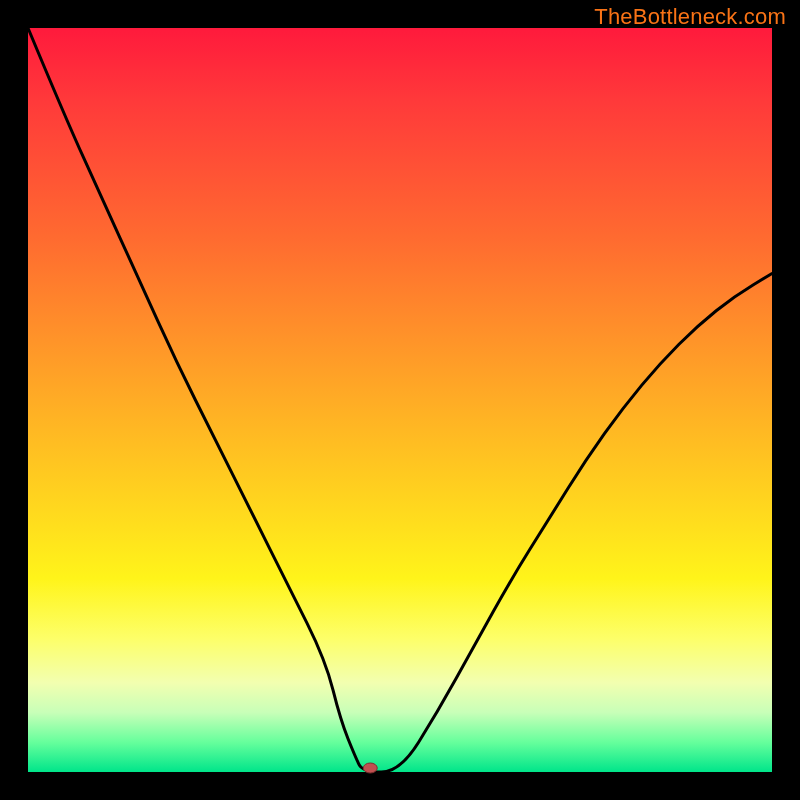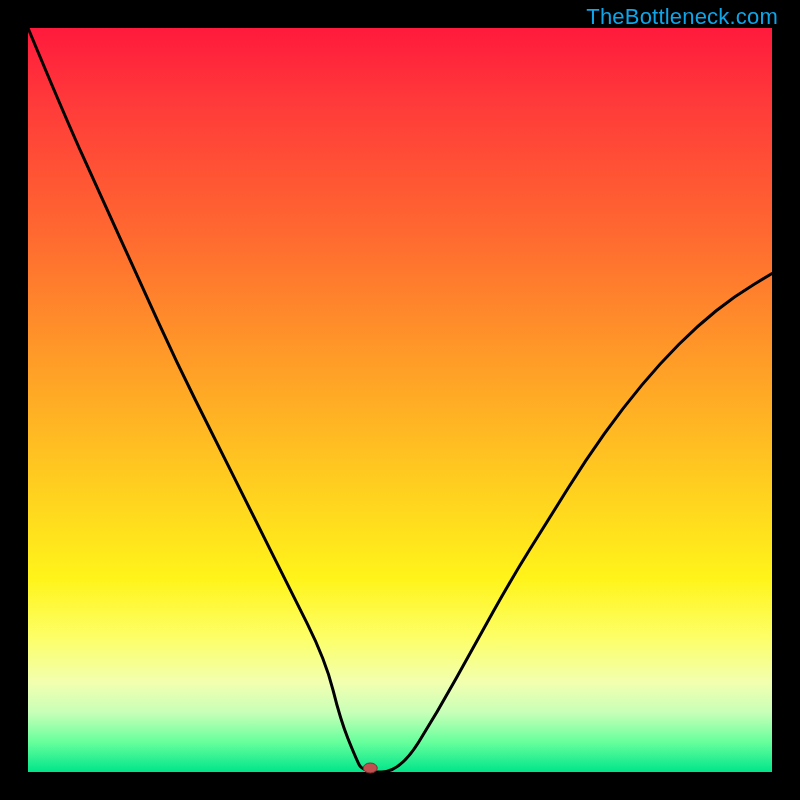--- a/index.html
+++ b/index.html
@@ -36,22 +36,22 @@
       #fdff68 82%,
       #f2ffb0 88%,
       #c8ffb8 92%,
       #66ff9c 96%,
       #00e58a 100%
     );
   }
   .watermark {
     position: absolute;
     top: 4px;
-    right: 22px;
-    color: #0ea5e9;
+    right: 14px;
+    color: #f97316;
     font-size: 22px;
     font-weight: 500;
     letter-spacing: 0.2px;
     user-select: none;
   }
   svg.curve {
     position: absolute;
     top: 0;
     left: 0;
     width: 744px;

